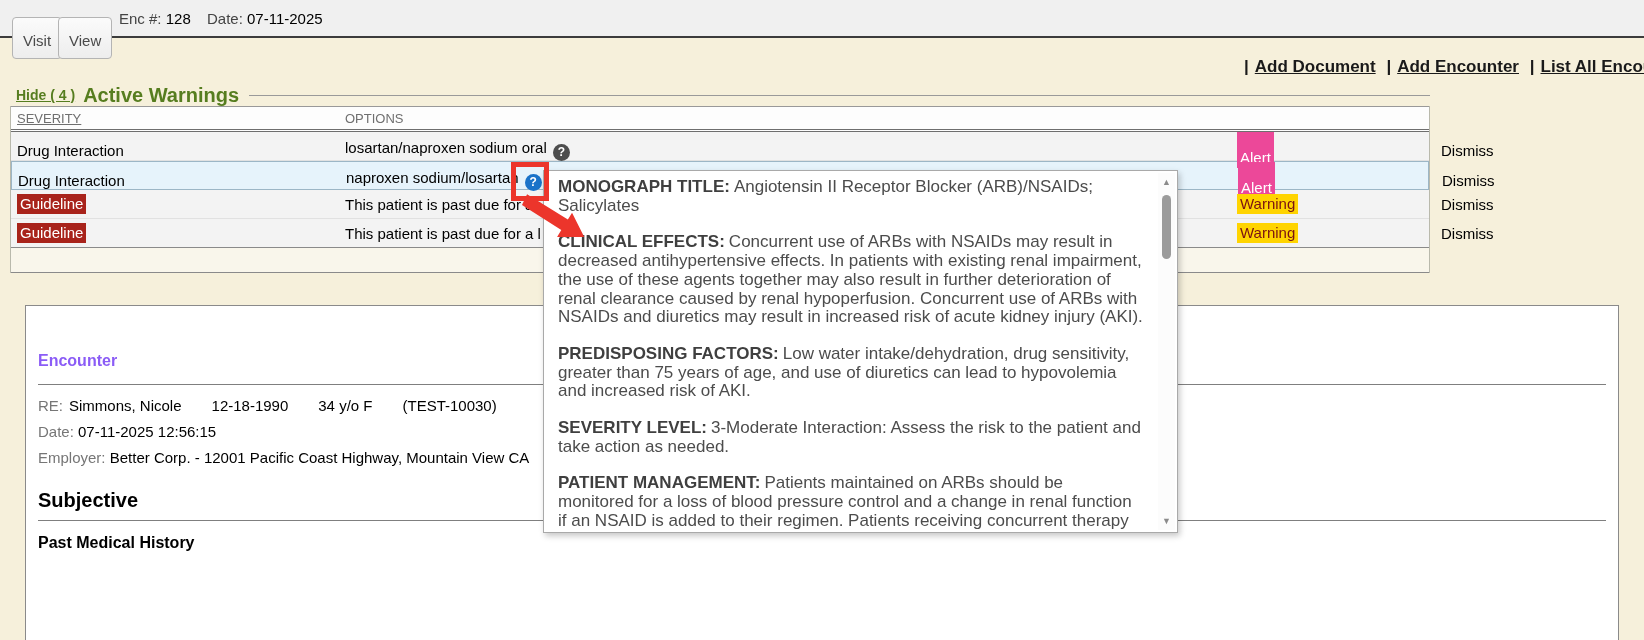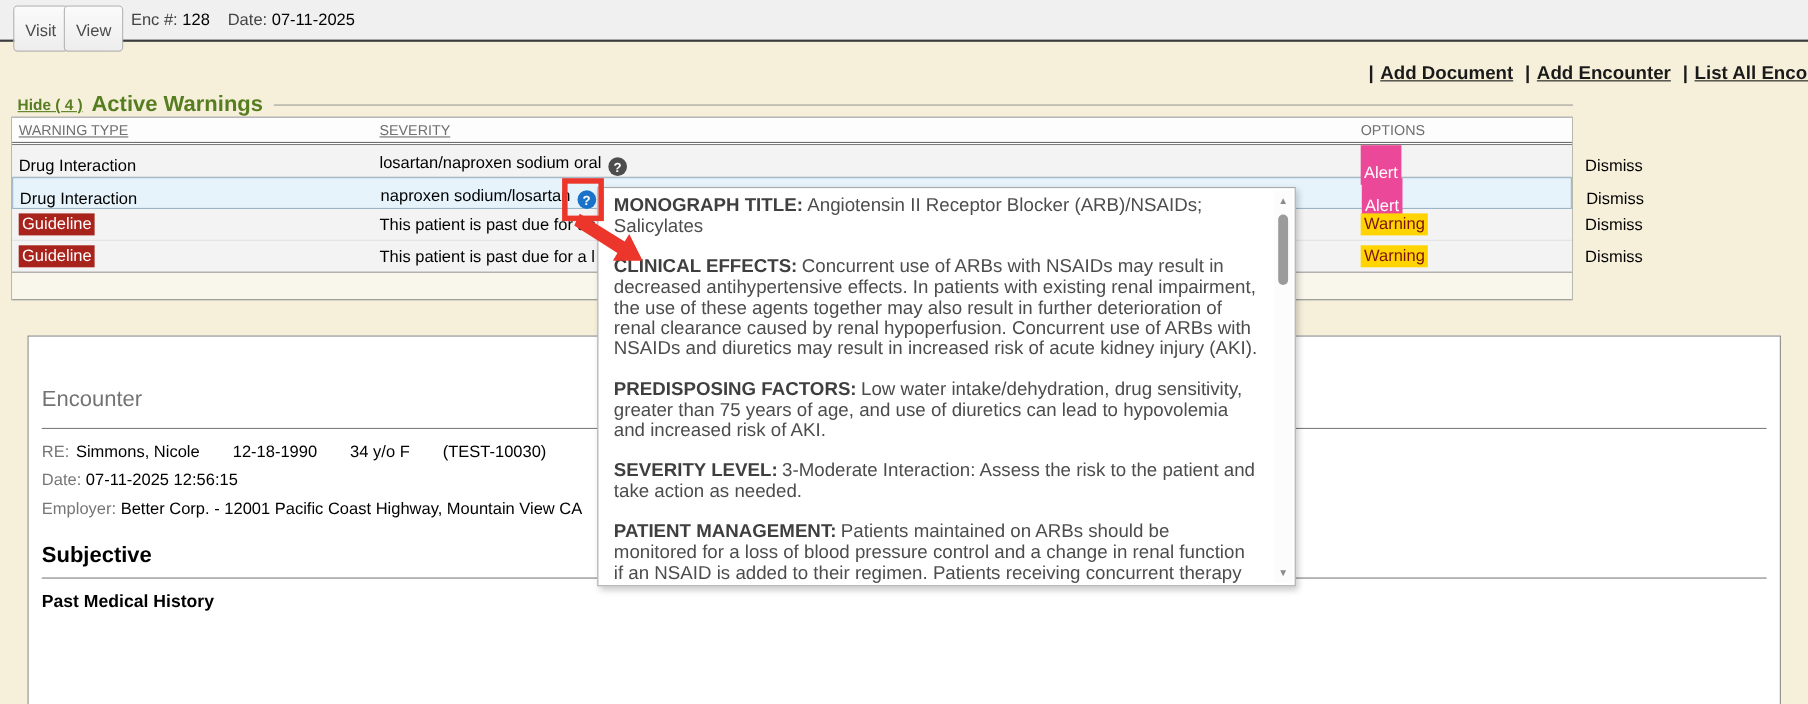--- a/index.html
+++ b/index.html
@@ -3,21 +3,21 @@
 <meta charset="utf-8">
 <style>
   * { margin:0; padding:0; box-sizing:border-box; }
   html,body { background:#fff; }
   body { font-family:"Liberation Sans","DejaVu Sans",sans-serif; }
   #screen { position:relative; width:1644px; height:640px; overflow:hidden; background:#f6f0db; }
 
   
   .topbar { position:absolute; left:0; top:0; width:1644px; height:38px; background:#f0f0f0;
             border-bottom:2px solid #3c3c3c; }
-  .tb-btn { position:absolute; top:5px; height:42px; padding:14px 10px; font-size:15px; color:#4a4a4a;
+  .tb-btn { position:absolute; top:17px; height:42px; padding:14px 10px; font-size:15px; color:#4a4a4a;
             background:linear-gradient(#fbfbfb,#ededed); border:1px solid #b4b4b4; border-radius:4px;
             font-family:inherit; cursor:pointer; }
   .tb-btn.visit { left:12px; }
   .tb-btn.view { left:58px; }
   .tb-text { position:absolute; top:10px; font-size:15px; white-space:nowrap; }
   .tb-text .lbl { color:#444; }
   .tb-text .val { color:#000; }
   .tb-enc { left:119px; }
   .tb-date { left:207px; }
 
@@ -52,21 +52,21 @@
   .help { display:inline-flex; width:17px; height:17px; border-radius:50%; color:#fff; font-size:12px;
           font-weight:bold; align-items:center; justify-content:center; margin-left:6px;
           vertical-align:-3px; cursor:pointer; }
   .help.gray { background:#4d4d4d; }
   .help.blue { background:#1a73c9; }
   .dismiss { cursor:pointer; }
 
   
   .enc-box { position:absolute; left:25px; top:305px; width:1594px; height:400px; background:#fff;
              border:1px solid #8a8a8a; padding:0 12px; z-index:1; }
-  .enc-title { margin-top:46px; font-size:20px; font-weight:normal; color:#737373; }
+  .enc-title { margin-top:46px; font-size:16px; font-weight:bold; color:#8b5cf6; }
   .enc-hr { border:none; border-top:1px solid #7f7f7f; margin:14px 0 8px; }
   .enc-line { font-size:15px; line-height:26px; color:#000; white-space:nowrap; }
   .enc-line .lbl { color:#767676; }
   .enc-line .gap { margin-right:30px; }
   .subj-title { margin-top:18px; font-size:20px; font-weight:bold; }
   .subj-hr { border:none; border-top:1px solid #7f7f7f; margin:8px 0 0; }
   .pmh-title { margin-top:13px; font-size:16px; font-weight:bold; }
   .pmh-list { margin:7px 0 0 56px; }
   .pmh-list li { font-size:15px; line-height:23.5px; color:#000; }
 
@@ -107,21 +107,20 @@
   </div>
 
   <div class="warnings">
     <div class="wtitle-row">
       <span class="hide-link">Hide ( 4 )</span>
       <span class="wtitle">Active Warnings</span>
       <span class="wtitle-line"></span>
     </div>
     <div class="wtable">
       <div class="wrow whead">
-        <div class="c sortable">WARNING TYPE</div>
         <div class="c sortable">SEVERITY</div>
         <div class="c">OPTIONS</div>
       </div>
 
       <div class="wrow wdata">
         <div class="c">Drug Interaction</div>
         <div class="c"><span>losartan/naproxen sodium oral</span><span class="help gray">?</span></div>
         <div class="c"><span class="sev-alert">Alert</span></div>
         <div class="c dismiss">Dismiss</div>
       </div>

